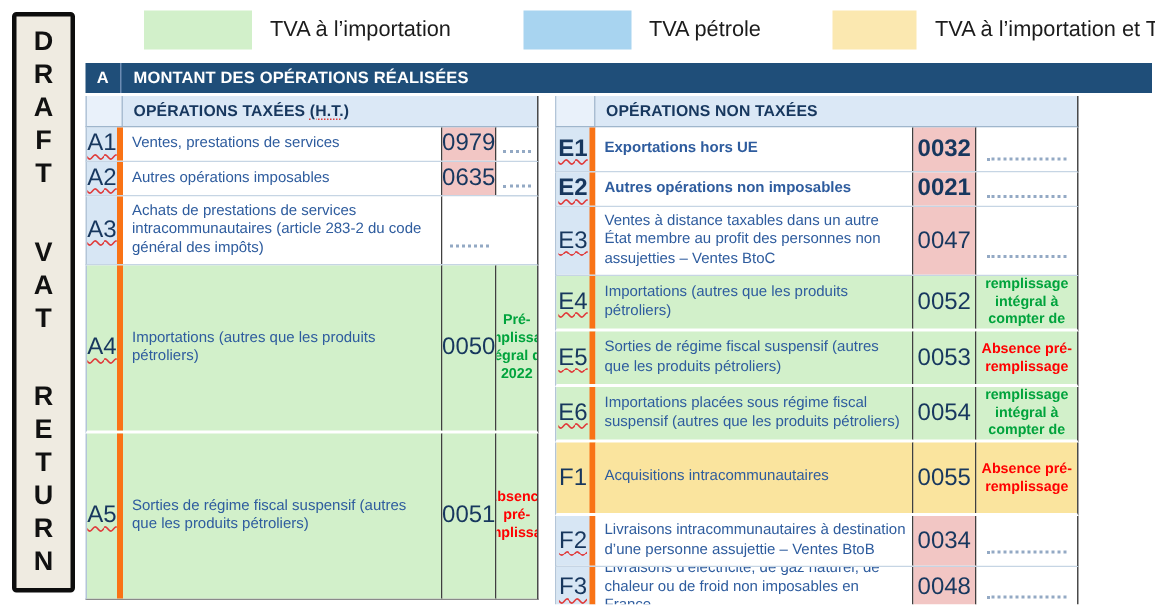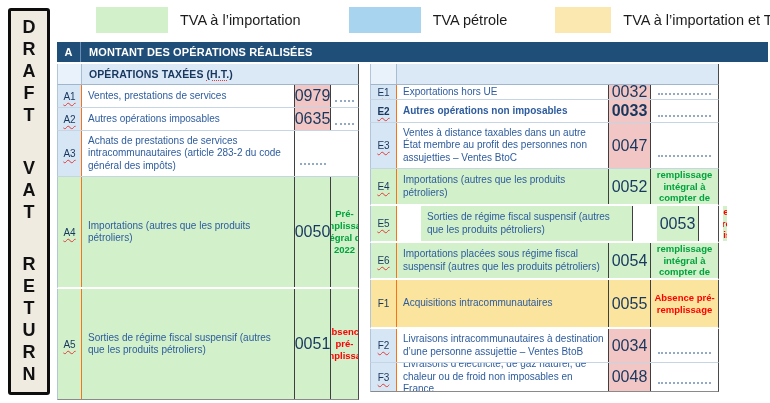--- a/index.html
+++ b/index.html
@@ -78,21 +78,21 @@
   .row{
     display:grid;border-left:1px solid #B3C5D8;border-right:1.5px solid #4a4a4a;
   }
   .half.left  .row{grid-template-columns:24px 213px 36px auto;}
   .half.right .row{grid-template-columns:26px 212px 42px auto;}
   .row.bg-blue{border-bottom:1px solid #C6D5E4;}
   .row.bg-green, .row.bg-yellow{border-bottom:2px solid #ffffff;}
   .rows .row:last-child{border-bottom:1px solid #8a8a8a;}
 
   .cell{display:flex;align-items:center;overflow:hidden;}
-  .c-label{justify-content:center;font-size:10px;color:var(--text-navy);border-right:1px solid #f97316;}
+  .c-label{justify-content:center;font-size:16px;color:var(--text-navy);border-right:4px solid #f97316;}
   .c-desc{padding:2px 4px 2px 6px;font-size:10px;line-height:1.25;color:var(--text-blue);border-right:1px solid #3f3f3f;}
   .c-code{justify-content:center;font-size:16px;color:var(--text-navy);border-right:1px solid #3f3f3f;}
   .c-note{justify-content:center;text-align:center;padding:1px 2px;}
 
   .bg-blue .c-label{background:var(--row-blue-label);}
   .bg-blue .c-desc{background:#ffffff;}
   .bg-blue .c-code{background:var(--code-pink);}
   .bg-blue .c-note{background:#ffffff;}
   .bg-green .c-label,.bg-green .c-desc,.bg-green .c-code,.bg-green .c-note{background:var(--row-green);}
   .bg-yellow .c-label,.bg-yellow .c-desc,.bg-yellow .c-code,.bg-yellow .c-note{background:var(--row-yellow);}
@@ -239,23 +239,26 @@
               <div class="cell c-note">
                 <span class="note-text red">Absence pré-remplissage</span>
               </div>
             </div>
           </div>
       </div>
 
       <div class="half right">
         <div class="subheader">
           <div class="sub-label-cell"></div>
+          <div class="sub-title">
+            <span>OPÉRATIONS NON TAXÉES</span>
+          </div>
         </div>
         <div class="rows">
-            <div class="row bg-blue" style="height: 15px;">
+            <div class="row bg-blue" style="height: 30px; font-weight: bold;">
               <div class="cell c-label">
                 <span class="squiggle">E1</span>
               </div>
               <div class="cell c-desc">
                 <span>Exportations hors UE</span>
               </div>
               <div class="cell c-code">
                 <span>0032</span>
               </div>
               <div class="cell c-note">
@@ -263,21 +266,21 @@
               </div>
             </div>
             <div class="row bg-blue" style="height: 23px; font-weight: bold;">
               <div class="cell c-label">
                 <span class="squiggle">E2</span>
               </div>
               <div class="cell c-desc">
                 <span>Autres opérations non imposables</span>
               </div>
               <div class="cell c-code">
-                <span>0033</span>
+                <span>0021</span>
               </div>
               <div class="cell c-note">
                 <div class="leader"></div>
               </div>
             </div>
             <div class="row bg-blue" style="height: 46px;">
               <div class="cell c-label">
                 <span class="squiggle">E3</span>
               </div>
               <div class="cell c-desc">
@@ -297,21 +300,21 @@
               <div class="cell c-desc">
                 <span>Importations (autres que les produits pétroliers)</span>
               </div>
               <div class="cell c-code">
                 <span>0052</span>
               </div>
               <div class="cell c-note">
                 <span class="note-text green">Pré-remplissage intégral à compter de 2023</span>
               </div>
             </div>
-            <div class="row bg-green" style="height: 37px; gap: 24px;">
+            <div class="row bg-green" style="height: 37px;">
               <div class="cell c-label">
                 <span class="squiggle">E5</span>
               </div>
               <div class="cell c-desc">
                 <span>Sorties de régime fiscal suspensif (autres que les produits pétroliers)</span>
               </div>
               <div class="cell c-code">
                 <span>0053</span>
               </div>
               <div class="cell c-note">

